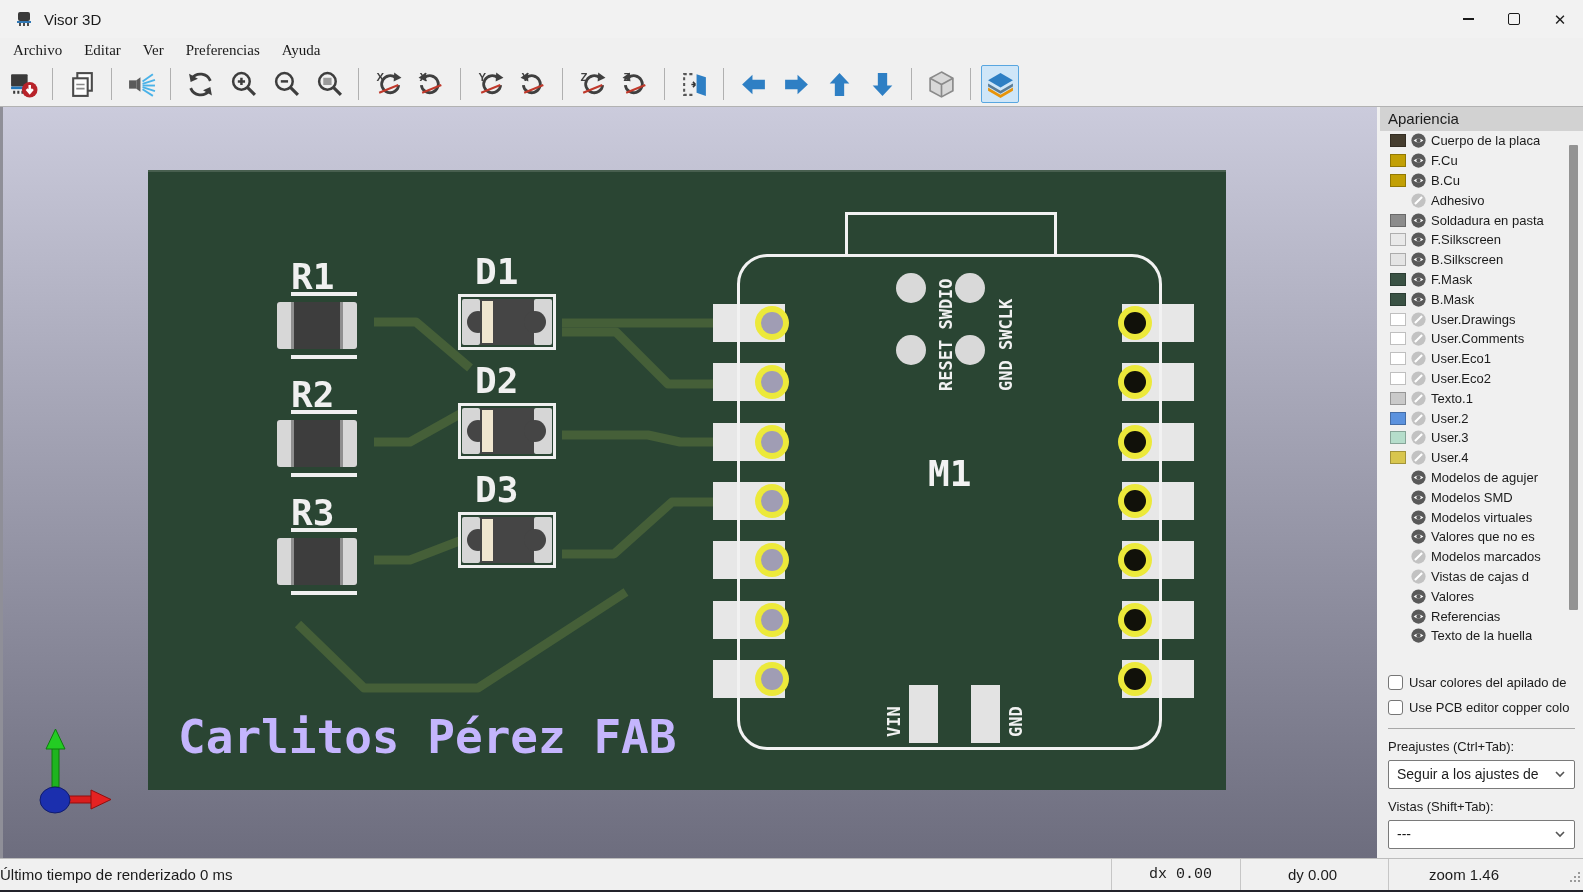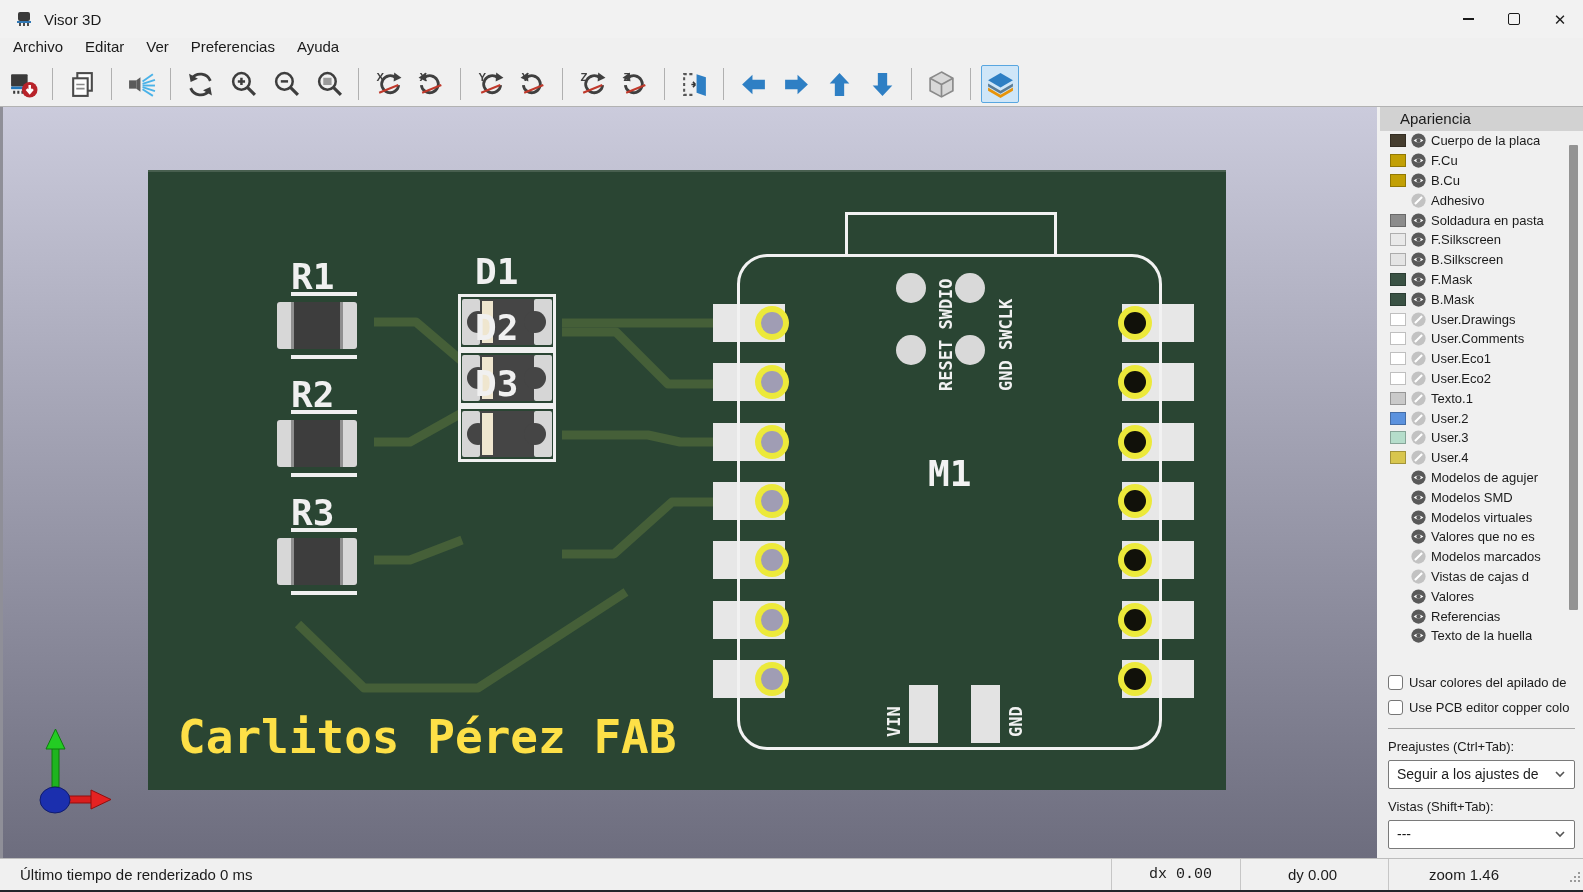--- a/index.html
+++ b/index.html
@@ -9,50 +9,50 @@
   .titlebar{height:38px;display:flex;align-items:center;background:#f2f2f2;}
   .app-icon{margin:0 10px 0 14px;width:20px;height:20px;}
   .title-text{font-size:15px;}
   .win-controls{margin-left:auto;display:flex;}
   .wbtn{width:46px;height:38px;display:flex;align-items:center;justify-content:center;}
   .g-min{width:11px;height:2px;background:#1a1a1a;}
   .g-max{width:10px;height:10px;border:1.5px solid #1a1a1a;border-radius:2px;}
   .g-close{font-size:15px;line-height:1;}
   
   .menubar{height:24px;display:flex;align-items:center;padding-left:2px;background:#f0f0f0;}
-  .menu-item{padding:0 11px;font-size:15px;height:24px;display:flex;}
+  .menu-item{padding:0 11px;font-size:15px;height:24px;display:flex;align-items:center;font-family:Liberation Serif, serif;}
   
   .toolbar{height:44px;display:flex;align-items:center;padding-left:4px;gap:5px;
            background:#f0f0f0;border-bottom:1px solid #b2b2b2;}
   .tbtn{width:36px;height:36px;display:flex;align-items:center;justify-content:center;
         border:1px solid transparent;border-radius:2px;}
   .tbtn svg{width:29px;height:29px;display:block;}
   .tbtn.active{background:#cfe6f8;border:1px solid #58a6e0;}
   .tsep{width:1px;height:32px;background:#b0b0b0;margin:0 5px;}
   
   .main{height:751px;display:flex;background:#f0f0f0;}
   .viewport{width:1374px;height:751px;position:relative;overflow:hidden;
             border-left:3px solid #8f8f98;
             background:linear-gradient(#cbcbdc,#6d6d7e);}
   
   .board{position:absolute;left:145px;top:63px;width:1078px;height:620px;background:#2a4533;
          border-top:2px solid rgba(255,255,255,.14);box-sizing:border-box;}
   .traces{position:absolute;inset:0;}
   .fab-text{position:absolute;left:30px;top:538px;font:bold 46px "DejaVu Sans Mono",monospace;
-            color:#fde047;white-space:nowrap;}
+            color:#c4b5fd;white-space:nowrap;}
   .resistors{position:absolute;left:129px;top:130px;width:96px;}
   .resistor{position:relative;width:80px;height:47px;margin-bottom:71px;background:#3d3d3d;border-radius:3px;}
   .resistor::before{content:'';position:absolute;top:-10px;left:14px;width:66px;height:4px;background:#f0f0f0;}
   .resistor::after{content:'';position:absolute;bottom:-10px;left:14px;width:66px;height:4px;background:#f0f0f0;}
   .resistor .ref{position:absolute;top:-46px;left:14px;font:bold 36px "DejaVu Sans Mono",monospace;color:#f0f0f0;}
   .cap{position:absolute;top:0;width:17px;height:47px;background:#d7d7d7;}
   .cap-l{left:0;border-radius:3px 0 0 3px;box-shadow:inset -3px 0 0 #8f8f8f;}
   .cap-r{right:0;border-radius:0 3px 3px 0;box-shadow:inset 3px 0 0 #8f8f8f;}
   .diodes{position:absolute;left:310px;top:122px;width:102px;}
-  .diode{position:relative;width:92px;height:50px;border:3px solid #f0f0f0;background:#2a4533;}
+  .diode{position:relative;width:92px;height:50px;border:3px solid #f0f0f0;margin-bottom:53px;background:#2a4533;}
   .diode .ref{position:absolute;top:-46px;left:14px;font:bold 36px "DejaVu Sans Mono",monospace;color:#f0f0f0;}
   .metal{position:absolute;top:2px;height:46px;background:#d6d6d6;border-radius:2px;}
   .metal-l{left:1px;width:18px;} .metal-r{right:1px;width:18px;}
   .dbody{position:absolute;left:19px;top:2px;width:54px;height:46px;background:#454545;}
   .notch{position:absolute;top:14px;width:22px;height:22px;border-radius:50%;background:#454545;}
   .notch-l{left:6px;} .notch-r{left:63px;}
   .stripe{position:absolute;left:21px;top:4px;width:11px;height:42px;background:#efe6cf;}
   
   .pads{position:absolute;width:72px;top:132px;}
   .pads-left{left:565px;} .pads-right{left:974px;}
@@ -68,21 +68,21 @@
        border:3px solid #f2f2f2;border-bottom:none;box-sizing:border-box;}
   .swd-pad{position:absolute;width:30px;height:30px;border-radius:50%;background:#d9d9d9;}
   .vtext{position:absolute;writing-mode:vertical-rl;transform:rotate(180deg);
          font:bold 17px "DejaVu Sans Mono",monospace;color:#f2f2f2;white-space:nowrap;}
   .m-ref{position:absolute;left:188px;top:196px;font:bold 36px "DejaVu Sans Mono",monospace;color:#f2f2f2;}
   .pw-pad{position:absolute;top:428px;width:29px;height:58px;background:#e3e3e3;}
   
   .gizmo{position:absolute;left:18px;top:618px;}
   
   .panel{width:203px;margin-left:3px;position:relative;background:#f0f0f0;font-size:13px;overflow:hidden;}
-  .panel-header{height:24px;line-height:24px;background:#d2d2d2;padding-left:20px;font-size:15px;}
+  .panel-header{height:24px;line-height:24px;background:#d2d2d2;padding-left:8px;font-size:15px;}
   .llist{padding-left:10px;}
   .row{display:flex;align-items:center;gap:5px;height:19.8px;white-space:nowrap;overflow:hidden;}
   .swatch{flex:0 0 16px;width:16px;height:13px;border:1px solid rgba(0,0,0,.25);box-sizing:border-box;}
   .checker{background-image:
       linear-gradient(45deg,rgba(0,0,0,.18) 25%,transparent 25%,transparent 75%,rgba(0,0,0,.18) 75%),
       linear-gradient(45deg,rgba(0,0,0,.18) 25%,transparent 25%,transparent 75%,rgba(0,0,0,.18) 75%);
       background-size:8px 8px;background-position:0 0,4px 4px;}
   .vis{flex:0 0 15px;height:15px;}
   .lname{overflow:hidden;white-space:nowrap;}
   .cbrow{display:flex;align-items:center;gap:6px;height:25px;padding-left:8px;white-space:nowrap;overflow:hidden;}
@@ -91,21 +91,21 @@
   .sec-label{padding:4px 0 4px 8px;font-size:13px;}
   .select{margin:2px 8px 6px 8px;height:27px;background:#fff;border:1px solid #7a7a7a;border-radius:2px;
           display:flex;align-items:center;padding:0 8px;font-size:14px;justify-content:space-between;}
   .chev svg{width:12px;height:12px;display:block;}
   .scrollbar{position:absolute;right:5px;top:30px;width:9px;height:590px;}
   .thumb{position:absolute;top:8px;width:9px;height:465px;background:#939393;border-radius:1px;}
   
   .statusbar{height:31px;display:flex;align-items:center;background:#f0f0f0;
              border-top:1px solid #bcbcbc;font-size:15px;position:relative;box-sizing:content-box;}
   .sb{height:100%;display:flex;align-items:center;box-sizing:border-box;}
-  .sb1{flex:0 0 1111px;padding-left:20px;}
+  .sb1{flex:0 0 1111px;padding-left:0;}
   .sb2{flex:0 0 129px;padding-left:37px;border-left:1px solid #c6c6c6;font-family:Liberation Mono, monospace;}
   .sb3{flex:0 0 148px;padding-left:47px;border-left:1px solid #c6c6c6;}
   .sb4{flex:1;padding-left:40px;border-left:1px solid #c6c6c6;}
   .grip{position:absolute;right:2px;bottom:3px;}
   .win-bottom{height:3px;background:#23232b;}
 </style>
 </head>
 <body>
 
 <div class="window">

